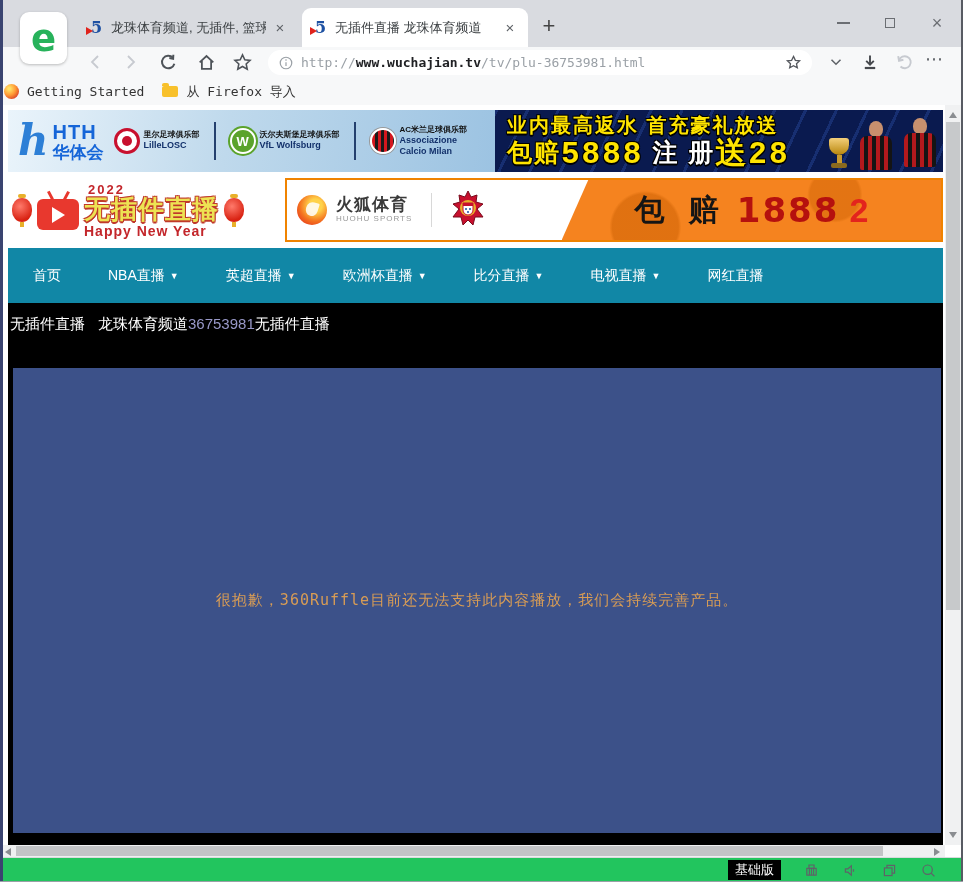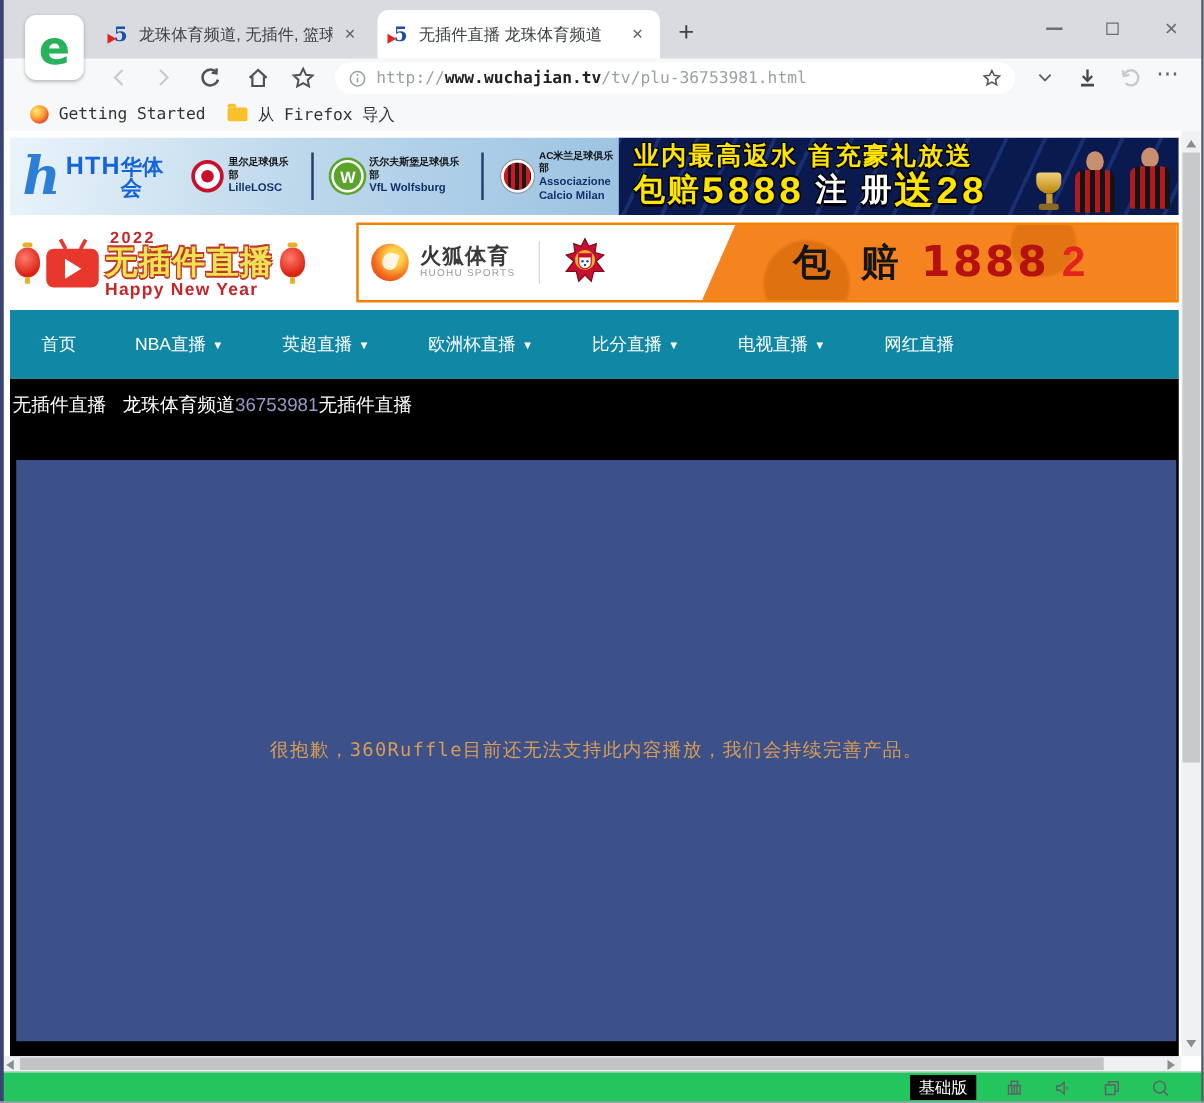--- a/index.html
+++ b/index.html
@@ -39,36 +39,36 @@
   .toolbar { left:0; top:47px; width:963px; height:31px; background:#F7F8F9; }
   .tb-ic { position:absolute; top:3px; width:24px; height:24px; display:flex; align-items:center; justify-content:center; }
   .urlbar { position:absolute; left:268px; top:3px; width:544px; height:25px; background:#fff; border-radius:13px;
     display:flex; align-items:center; padding:0 10px; }
   .url-text { flex:1; font-family:"DejaVu Sans Mono",monospace; font-size:13px; color:#9AA0A6; white-space:nowrap; overflow:hidden; margin-left:7px; }
   .url-text b { color:#202124; font-weight:bold; }
   .more-dots { position:absolute; left:925px; top:1px; font-size:18px; color:#5F6368; letter-spacing:1px; }
 
   
   .bookmarks { left:0; top:78px; width:963px; height:27px; background:#F7F8F9; display:flex; align-items:center;
-    padding-left:24px; gap:8px; font-family:"DejaVu Sans Mono",monospace; font-size:13px; color:#333; }
+    padding-left:4px; gap:8px; font-family:"DejaVu Sans Mono",monospace; font-size:13px; color:#333; }
   .ffx-icon { width:15px; height:15px; border-radius:50%;
     background:radial-gradient(circle at 35% 32%, #FFE066 8%, #FF9A36 45%, #E3562A 72%, #B5007F 100%); }
   .folder-icon { width:16px; height:11px; background:#F8C12C; border-radius:2px; position:relative; margin-left:10px; }
   .folder-icon::before { content:""; position:absolute; left:0; top:-3px; width:7px; height:3px; background:#F8C12C; border-radius:2px 2px 0 0; }
 
   
   .content { left:0; top:105px; width:963px; height:740px; background:#fff; }
 
   
   .banner1 { left:8px; top:5px; width:935px; height:62px; display:flex; overflow:hidden; cursor:pointer; }
   .b1-left { width:487px; height:100%; background:linear-gradient(100deg,#EAF4FB,#BFD9EC 45%,#9CC3E2);
     display:flex; align-items:center; gap:10px; padding-left:10px; }
   .hth { display:flex; align-items:center; gap:4px; }
   .hth-mark { font-family:"DejaVu Serif",serif; font-style:italic; font-weight:bold; font-size:42px; line-height:40px; color:#2D7FD6; }
-  .hth-col { display:flex; line-height:1; }
+  .hth-col { display:flex; flex-direction:column; line-height:1; }
   .hth-abbr { font-weight:900; font-size:20px; color:#1565D8; letter-spacing:1px; }
   .hth-name { font-weight:700; font-size:17px; color:#1565D8; margin-top:2px; }
   .club { display:flex; align-items:center; gap:4px; }
   .crest { width:26px; height:26px; border-radius:50%; flex:0 0 26px; }
   .crest-lille { background:#fff; border:3px solid #C8102E; position:relative; }
   .crest-lille::after { content:""; position:absolute; left:5px; top:5px; width:10px; height:10px; border-radius:50%; background:#C8102E; }
   .crest-wolfsburg { background:#5BA32B; border:2px solid #fff; box-shadow:0 0 0 2px #5BA32B;
     display:flex; align-items:center; justify-content:center; color:#fff; font-weight:900; font-size:13px; }
   .crest-milan { background:repeating-linear-gradient(90deg,#D3171E 0 3px,#1A1A1A 3px 6px); border:2px solid #fff; box-shadow:0 0 0 1px #999; }
   .club-lines { display:flex; flex-direction:column; line-height:1.25; }

